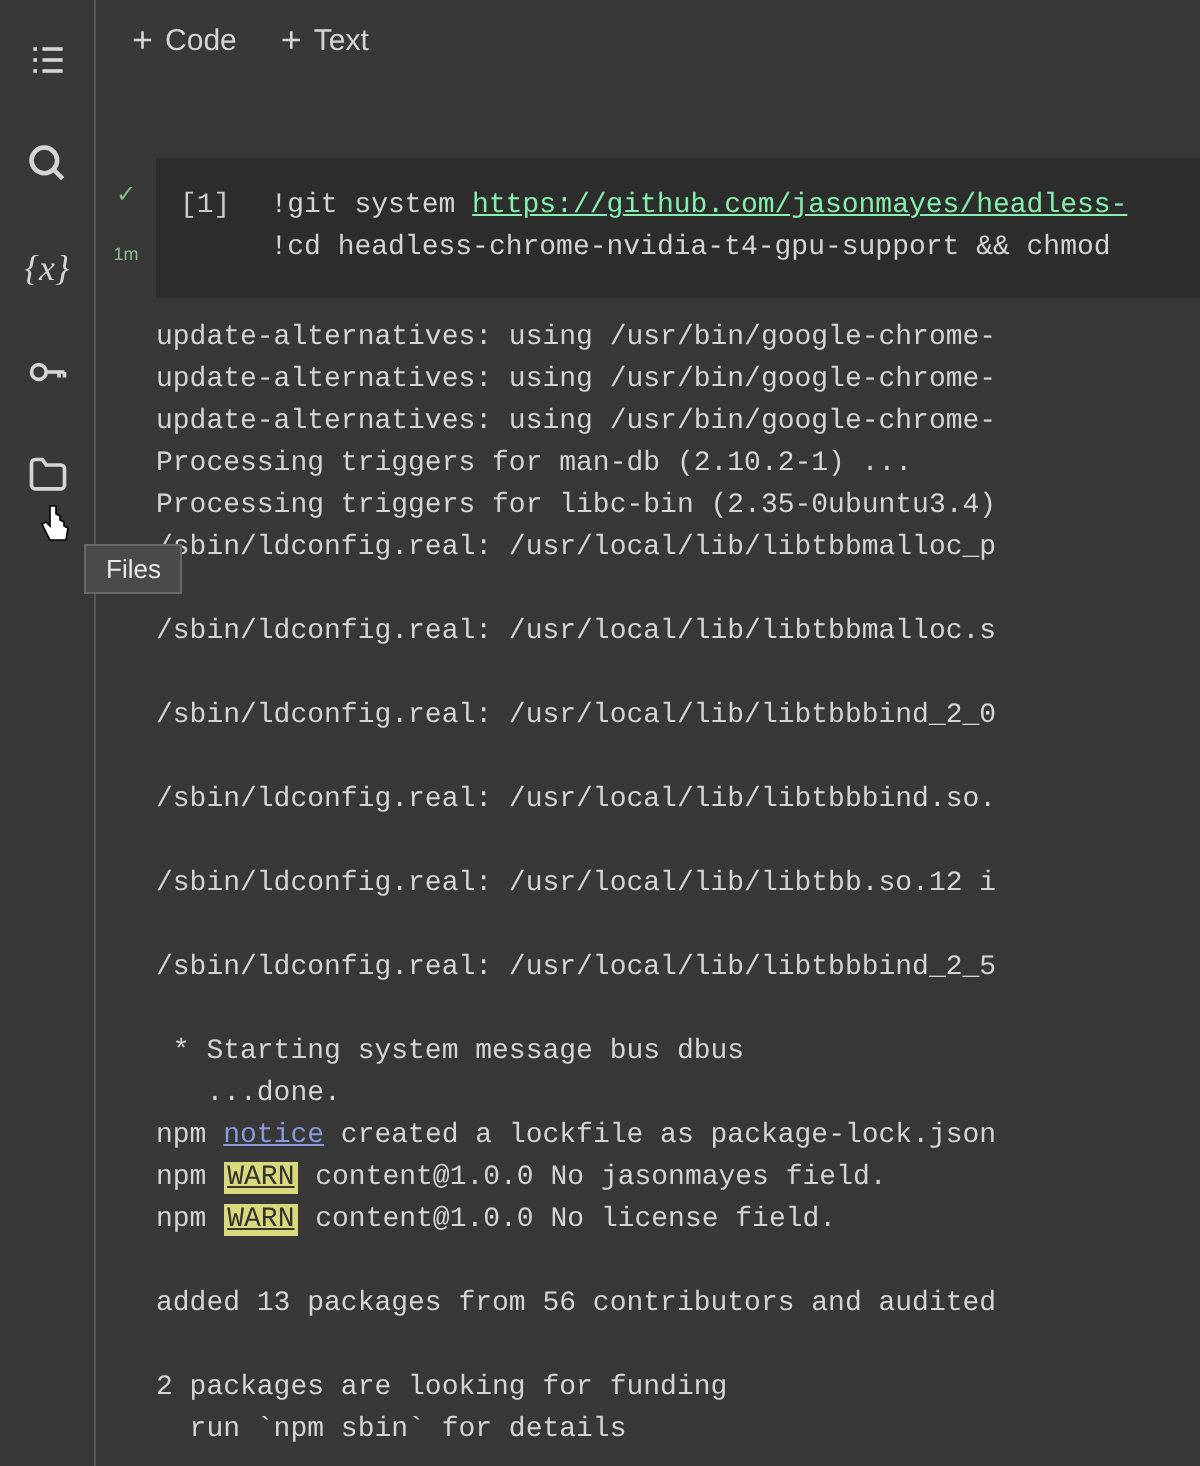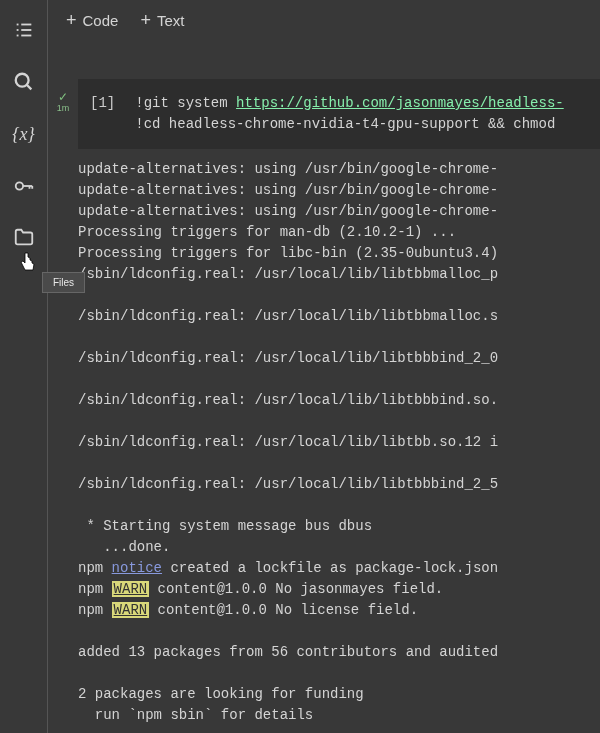--- a/index.html
+++ b/index.html
@@ -33,21 +33,21 @@
       justify-content: center;
     }
     .sidebar-icon svg { width: 22px; height: 22px; }
     .tooltip {
       position: absolute;
       left: 42px;
       top: 272px;
       background: #4a4a4a;
       color: #e8e8e8;
       padding: 4px 10px;
-      font-size: 10px;
+      font-size: 13px;
       font-family: Arial, sans-serif;
       border: 1px solid #666;
       z-index: 100;
     }
     .main {
       flex: 1;
       display: flex;
       flex-direction: column;
       overflow: hidden;
     }
@@ -81,20 +81,21 @@
       position: relative;
     }
     .gutter .check {
       color: #7fbf7f;
       font-size: 12px;
       line-height: 1;
     }
     .gutter .time {
       color: #8abf8a;
       font-size: 9px;
+      margin-top: 19px;
     }
     .cell-area {
       flex: 1;
       overflow: hidden;
     }
     .code-cell {
       background: #2d2d2d;
       padding: 14px 12px;
       font-size: 14px;
       line-height: 1.5;

